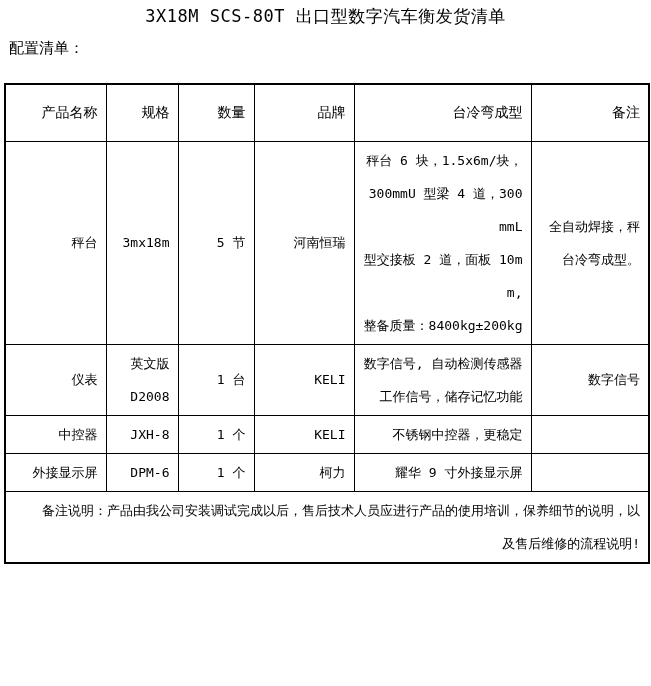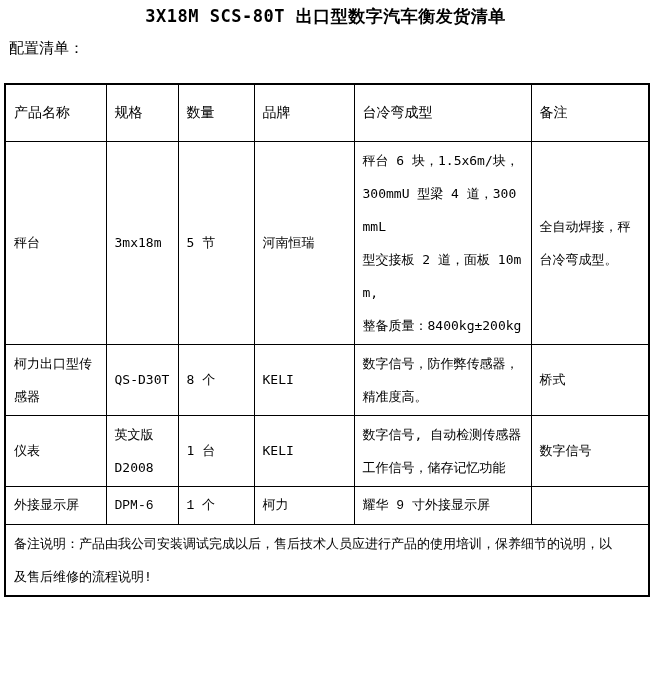--- a/index.html
+++ b/index.html
@@ -11,21 +11,21 @@
     width: 651px;
     height: 686px;
     color: #000000;
     font-family: "DejaVu Sans Mono", "DejaVu Sans", "Liberation Sans", monospace;
     overflow: hidden;
   }
   .doc-title {
     margin: 6px 0 0 0;
     text-align: center;
     font-size: 17px;
-    font-weight: bold;
+    font-weight: normal;
     line-height: 20px;
     letter-spacing: 0.5px;
   }
   .section-label {
     margin: 13px 0 0 9px;
     font-size: 15px;
     font-weight: normal;
     line-height: 18px;
   }
   table.spec-table {
@@ -34,36 +34,36 @@
     width: 644px;
     margin: 26px 0 0 4px;
     border: 2px solid #000000;
   }
   .spec-table th,
   .spec-table td {
     border: 1px solid #000000;
     padding: 2px 8px;
     font-size: 13px;
     font-weight: normal;
-    text-align: left;
+    text-align: right;
     vertical-align: middle;
     line-height: 33px;
     white-space: pre-line;
     overflow: hidden;
     word-break: break-all;
   }
   .spec-table th {
     font-size: 14px;
   }
   tr.h-header { height: 57px; }
   tr.h-r0 { height: 140px; }
   tr.h-r1 { height: 70px; }
   tr.h-r2 { height: 71px; }
   tr.h-r3 { height: 37px; }
-  tr.h-r4 { height: 37px; font-family: Liberation Mono, monospace; }
+  tr.h-r4 { height: 37px; }
   tr.h-r5 { height: 38px; }
   tr.h-r6 { height: 37px; }
   tr.h-foot { height: 67px; }
 </style>
 </head>
 <body>
 
 <div class="doc-title">3X18M SCS-80T 出口型数字汽车衡发货清单</div>
 
 <div class="section-label">配置清单：</div>
@@ -91,39 +91,37 @@
       <td>3mx18m</td>
       <td>5 节</td>
       <td>河南恒瑞</td>
       <td>秤台 6 块，1.5x6m/块，
 300mmU 型梁 4 道，300mmL
 型交接板 2 道，面板 10mm,
 整备质量：8400kg±200kg</td>
       <td>全自动焊接，秤
 台冷弯成型。</td>
     </tr>
-    <tr class="h-r1">
-      <td>柯力出口型传
-感器</td>
-      <td>QS-D30T</td>
-      <td>8 个</td>
-      <td>KELI</td>
-      <td>数字信号，防作弊传感器，
-精准度高。</td>
-      <td>桥式</td>
-    </tr>
     <tr class="h-r2">
       <td>仪表</td>
       <td>英文版
 D2008</td>
       <td>1 台</td>
       <td>KELI</td>
       <td>数字信号, 自动检测传感器
 工作信号，储存记忆功能</td>
       <td>数字信号</td>
+    </tr>
+    <tr class="h-r3">
+      <td>中控器</td>
+      <td>JXH-8</td>
+      <td>1 个</td>
+      <td>KELI</td>
+      <td>不锈钢中控器，更稳定</td>
+      <td></td>
     </tr>
     <tr class="h-r4">
       <td>外接显示屏</td>
       <td>DPM-6</td>
       <td>1 个</td>
       <td>柯力</td>
       <td>耀华 9 寸外接显示屏</td>
       <td></td>
     </tr>
     <tr class="h-foot">

